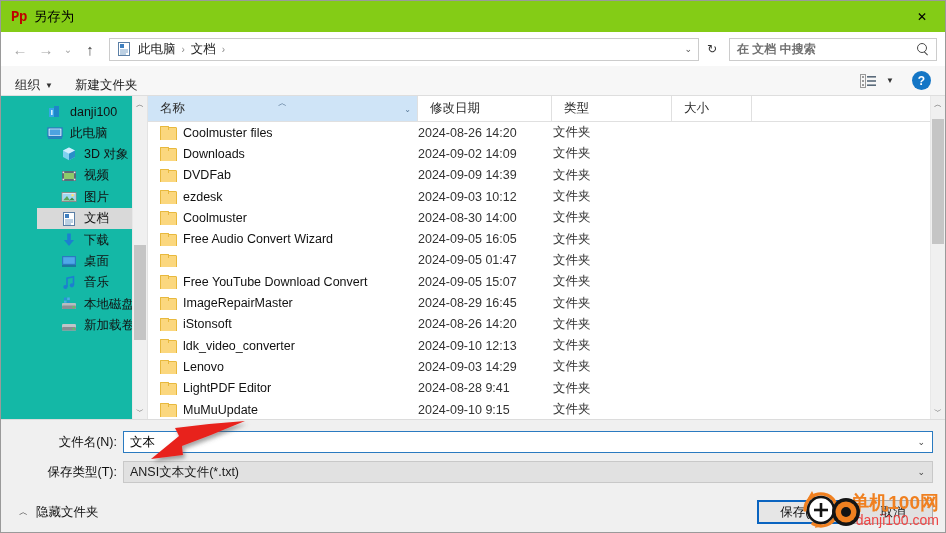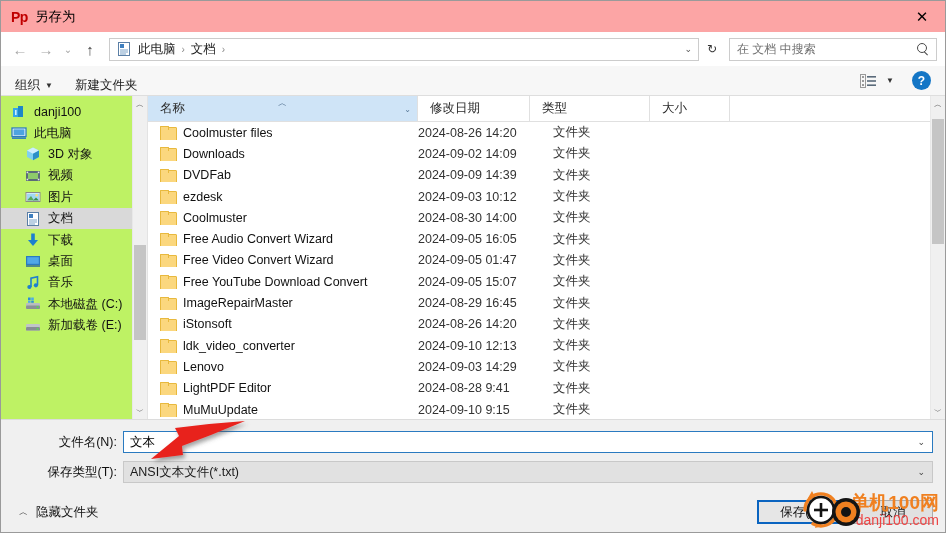--- a/index.html
+++ b/index.html
@@ -13,23 +13,24 @@
     position: relative;
     width: 946px; height: 533px;
     background: #ffffff;
     border: 1px solid #9a9a9a;
     display: flex; flex-direction: column;
   }
 
   
   .titlebar {
     height: 31px; flex: 0 0 31px;
-    background: #fca5a5;
-    display: flex; align-items: center;
-    position: relative;
+    background: #84cc16;
+    display: flex; align-items: center;
+    position: relative;
+    font-family: Liberation Mono, monospace;
   }
   .title-logo {
     margin-left: 10px;
     color: #c00000;
     font-weight: bold;
     font-size: 14px;
     letter-spacing: -0.5px;
   }
   .title-text {
     margin-left: 7px;
@@ -81,20 +82,21 @@
     font-size: 12px; color: #333; margin-left: 2px;
   }
   .searchbox {
     width: 208px; height: 23px;
     border: 1px solid #cccccc;
     background: #ffffff;
     display: flex; align-items: center;
     margin-left: 6px;
     padding: 0 4px 0 7px;
     position: relative;
+    font-weight: bold;
   }
   .searchbox .ph { font-size: 12px; color: #707070; flex: 1 1 auto; }
   .search-icon {
     width: 13px; height: 13px; position: relative; margin-right: 2px;
   }
   .search-icon::before {
     content: ""; position: absolute; left: 0; top: 0;
     width: 8px; height: 8px; border: 1.3px solid #4a4a4a; border-radius: 50%;
   }
   .search-icon::after {
@@ -137,24 +139,25 @@
     flex: 1 1 auto;
     display: flex;
     min-height: 0;
     background: #ffffff;
     border-bottom: 1px solid #dcdcdc;
   }
 
   
   .sidebar {
     width: 146px; flex: 0 0 146px;
-    background: #bef264;
+    background: #14b8a6;
     display: flex;
     position: relative;
     overflow: hidden;
+    padding-left: 36px;
   }
   .sidebar-list {
     flex: 1 1 auto;
     padding-top: 5px;
     overflow: hidden;
   }
   .sb-item {
     height: 21.4px;
     display: flex; align-items: center;
     font-size: 12.5px; color: #111;
@@ -202,21 +205,21 @@
     position: relative;
   }
   .flh-cell {
     font-size: 12.5px; color: #2a2a2a;
     display: flex; align-items: center;
     padding-left: 12px;
     border-right: 1px solid #e0e0e0;
     position: relative;
   }
   .flh-cell.c-name { width: 270px; background: #cfe4f7; }
-  .flh-cell.c-date { width: 112px; }
+  .flh-cell.c-date { width: 134px; }
   .flh-cell.c-type { width: 120px; }
   .flh-cell.c-size { width: 80px; }
   .sort-caret {
     position: absolute; left: 50%; top: 1px;
     transform: translateX(-50%);
     font-size: 9px; color: #4a6a8a;
   }
   .hdr-chevron {
     position: absolute; right: 6px; top: 50%; transform: translateY(-50%);
     font-size: 8px; color: #5a7a9a;
@@ -612,21 +615,20 @@
               <span class="folder-ico"></span>
               <span>Free Audio Convert Wizard</span>
             </div>
             <div class="flc c-date">2024-09-05 16:05</div>
             <div class="flc c-type">文件夹</div>
             <div class="flc c-size"></div>
           </div>
           <div class="fl-row">
             <div class="flc c-name">
               <span class="folder-ico"></span>
-              <span>Free Video Convert Wizard</span>
             </div>
             <div class="flc c-date">2024-09-05 01:47</div>
             <div class="flc c-type">文件夹</div>
             <div class="flc c-size"></div>
           </div>
           <div class="fl-row">
             <div class="flc c-name">
               <span class="folder-ico"></span>
               <span>Free YouTube Download Convert</span>
             </div>

